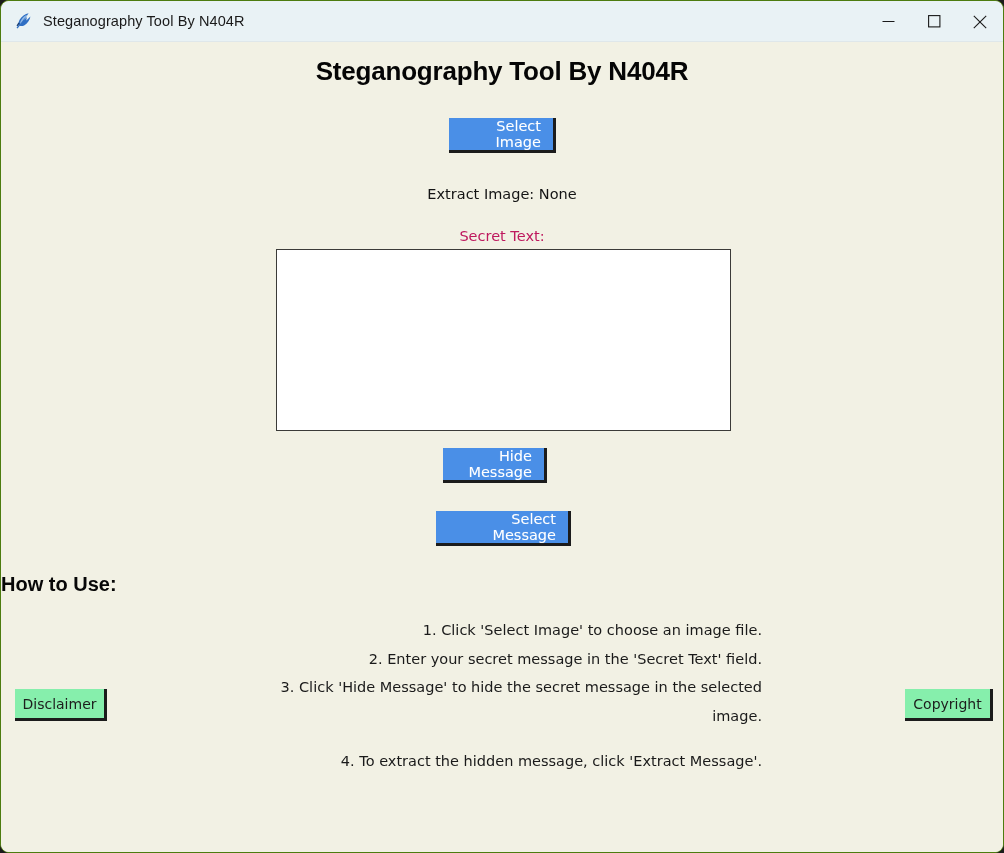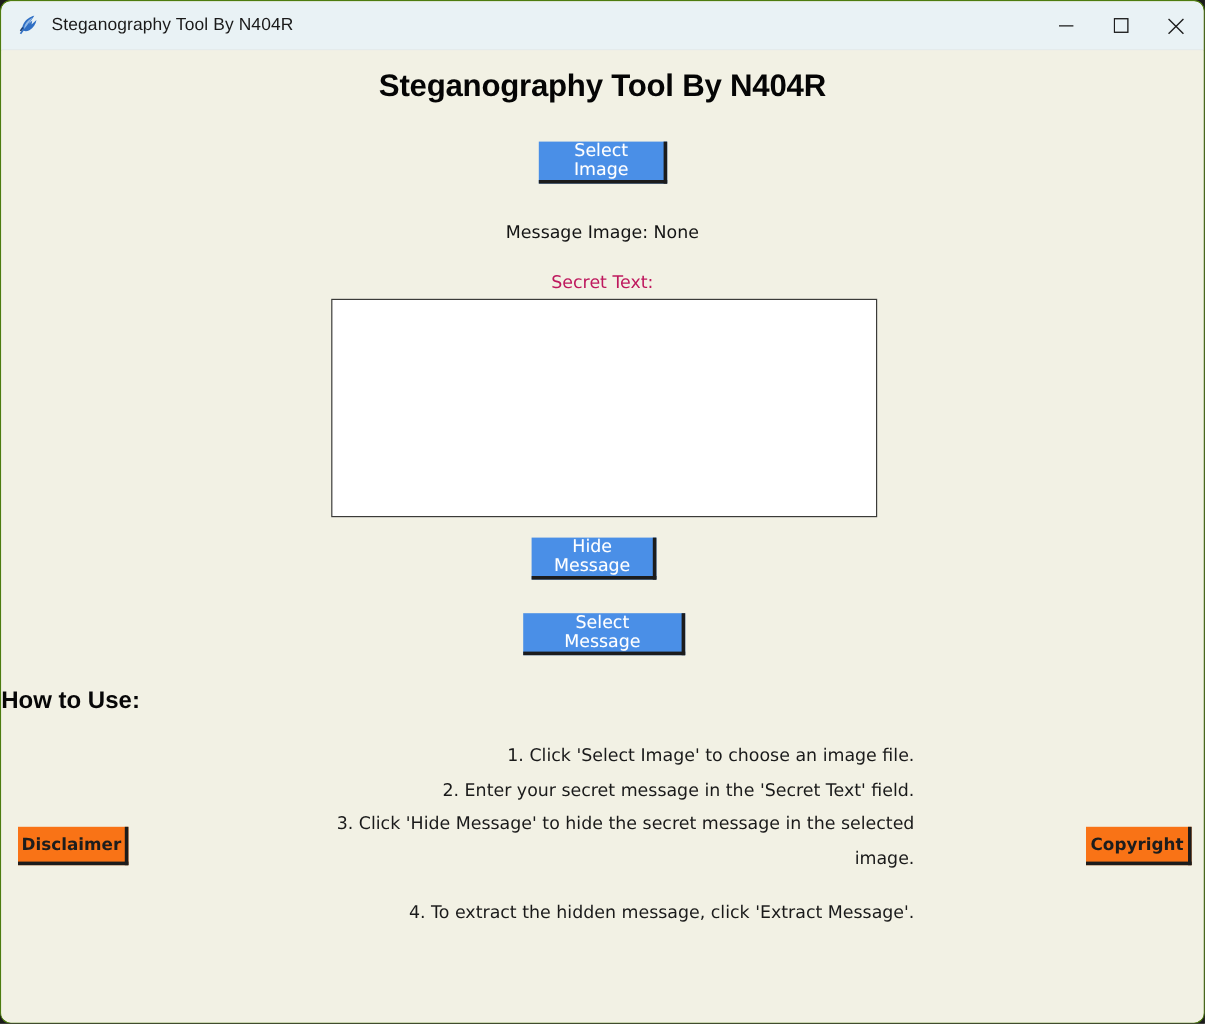--- a/index.html
+++ b/index.html
@@ -102,20 +102,21 @@
     border: 0;
     border-right: 3px solid #1c1c1c;
     border-bottom: 3px solid #1c1c1c;
     box-sizing: border-box;
     display: flex;
     align-items: center;
     justify-content: center;
     padding: 0 12px;
     cursor: default;
     text-shadow: 0 0 1px rgba(255,255,255,.25);
+    text-align: right;
   }
   #btn-select-image {
     left: 448px;
     top: 76px;
     width: 107px;
     height: 35px;
   }
   #btn-hide-message {
     left: 442px;
     top: 406px;
@@ -193,34 +194,33 @@
     font-size: 14.5px;
     color: #1a1a1a;
     line-height: 1.98;
   }
   .howto-step { display: block; }
   .howto-step.gap-before { margin-top: 16px; }
 
   
   .btn-orange {
     position: absolute;
-    background: #f97316;
+    background: #86efac;
     color: #1d1d1d;
     font-family: "DejaVu Sans", sans-serif;
     font-size: 14px;
     border: 0;
     border-right: 3px solid #1c1c1c;
     border-bottom: 3px solid #1c1c1c;
     box-sizing: border-box;
     display: flex;
     align-items: center;
     justify-content: center;
     padding: 0 10px;
     cursor: default;
-    font-weight: bold;
   }
   #btn-disclaimer {
     left: 14px;
     top: 647px;
     width: 92px;
     height: 32px;
   }
   #btn-copyright {
     left: 904px;
     top: 647px;
@@ -262,21 +262,21 @@
       </div>
     </div>
   </div>
 
   <div id="client">
 
     <div id="main-title">Steganography Tool By N404R</div>
 
     <button id="btn-select-image" class="btn-blue">Select Image</button>
 
-    <div id="selected-image-label">Message Image: None</div>
+    <div id="selected-image-label">Extract Image: None</div>
 
     <div id="secret-text-label">Secret Text:</div>
 
     <textarea id="secret-textarea" spellcheck="false" placeholder="" style=""></textarea>
 
     <button id="btn-hide-message" class="btn-blue">Hide Message</button>
 
     <button id="btn-extract-message" class="btn-blue">Select Message</button>
 
     <div id="howto-title">How to Use:</div>

